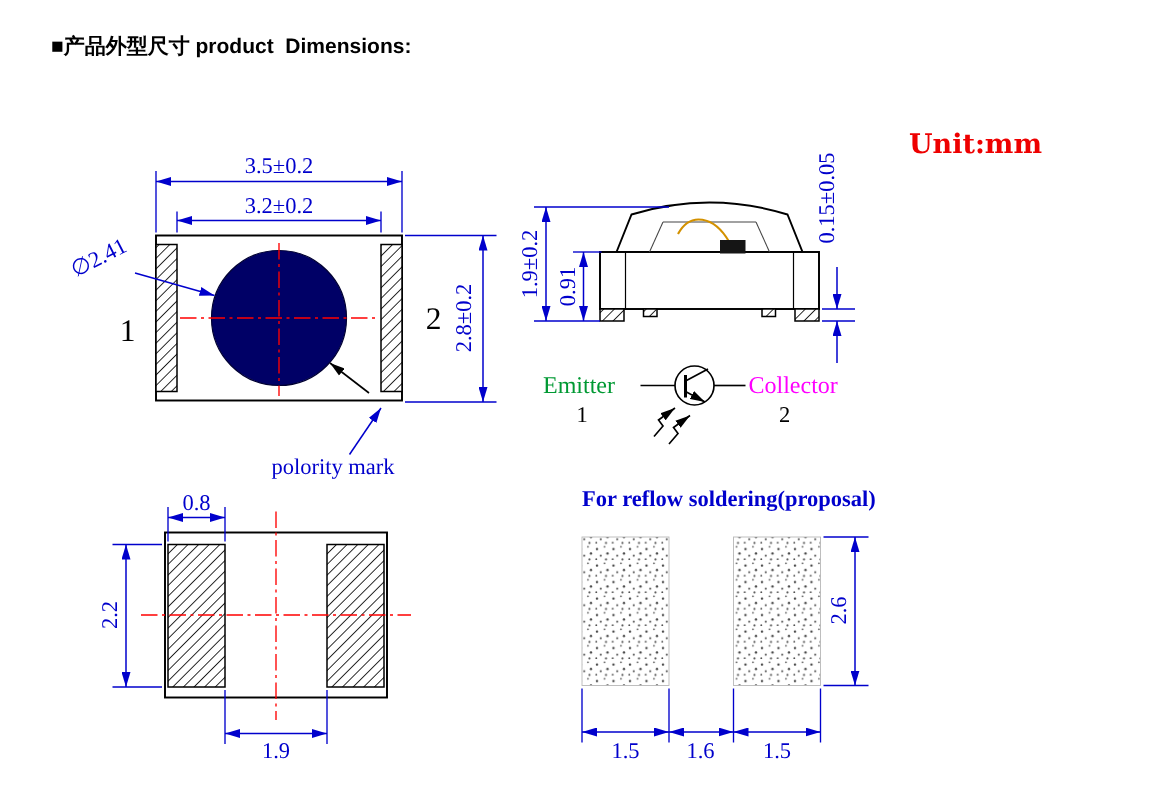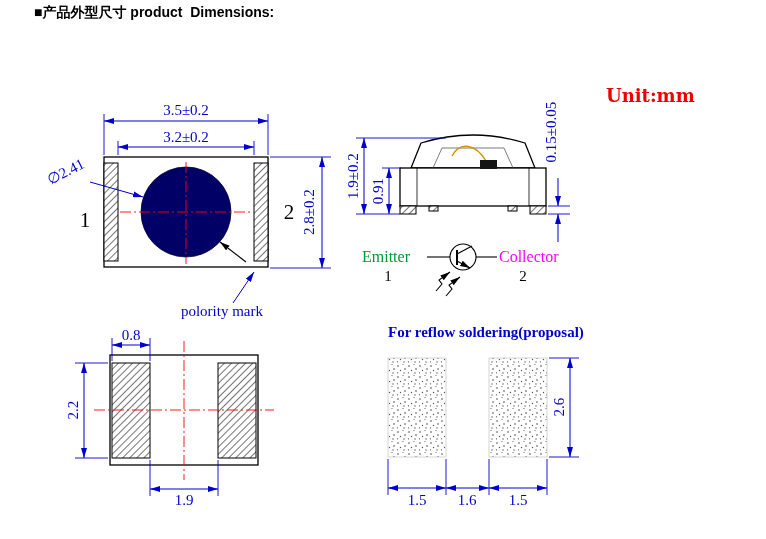--- a/index.html
+++ b/index.html
@@ -1,19 +1,19 @@
 <!DOCTYPE html>
 <html><head>
 <meta charset="utf-8">
 <style>
   * { margin:0; padding:0; box-sizing:border-box; }
   html,body { width:766px; height:539px; background:#ffffff; overflow:hidden;
               font-family:"Liberation Sans", sans-serif; }
   .page { position:absolute; left:0; top:0; width:766px; height:539px; background:#fff; }
-  .title { position:absolute; left:34px; top:4px; font-size:14px; font-weight:bold; color:#000; }
+  .title { position:absolute; left:34px; top:22px; font-size:14px; font-weight:bold; color:#000; }
   .title span { white-space:pre; }
   svg.drawing { position:absolute; left:0; top:0; }
 
   .dim-text   { font-family:"Liberation Serif", serif; font-size:15px; fill:#0000cc; }
   .pin-text   { font-family:"Liberation Serif", serif; font-size:21px; fill:#000000; }
   .small-pin  { font-family:"Liberation Serif", serif; font-size:15px; fill:#000000; }
   .label-blue { font-family:"Liberation Serif", serif; font-size:15px; fill:#0000cc; }
   .reflow-title { font-family:"Liberation Serif", serif; font-size:15px; font-weight:bold; fill:#0000cc; }
   .unit-text  { font-family:"DejaVu Serif", serif; font-size:18px; font-weight:bold; fill:#ee0000; }
   .emitter-text   { font-family:"Liberation Serif", serif; font-size:16px; fill:#009933; }

